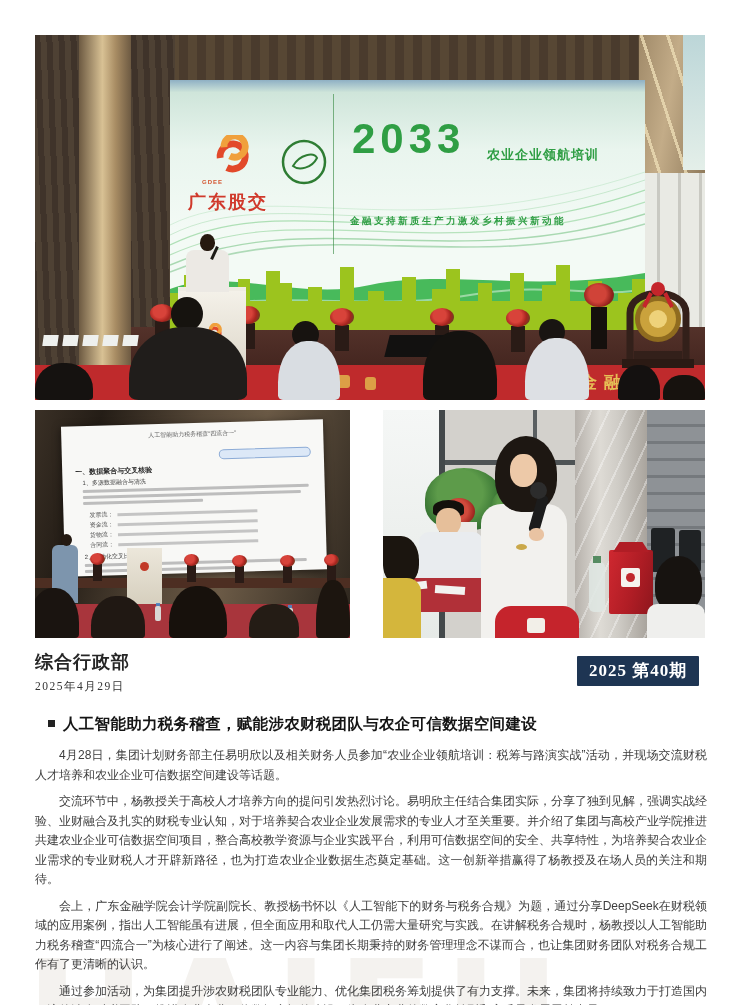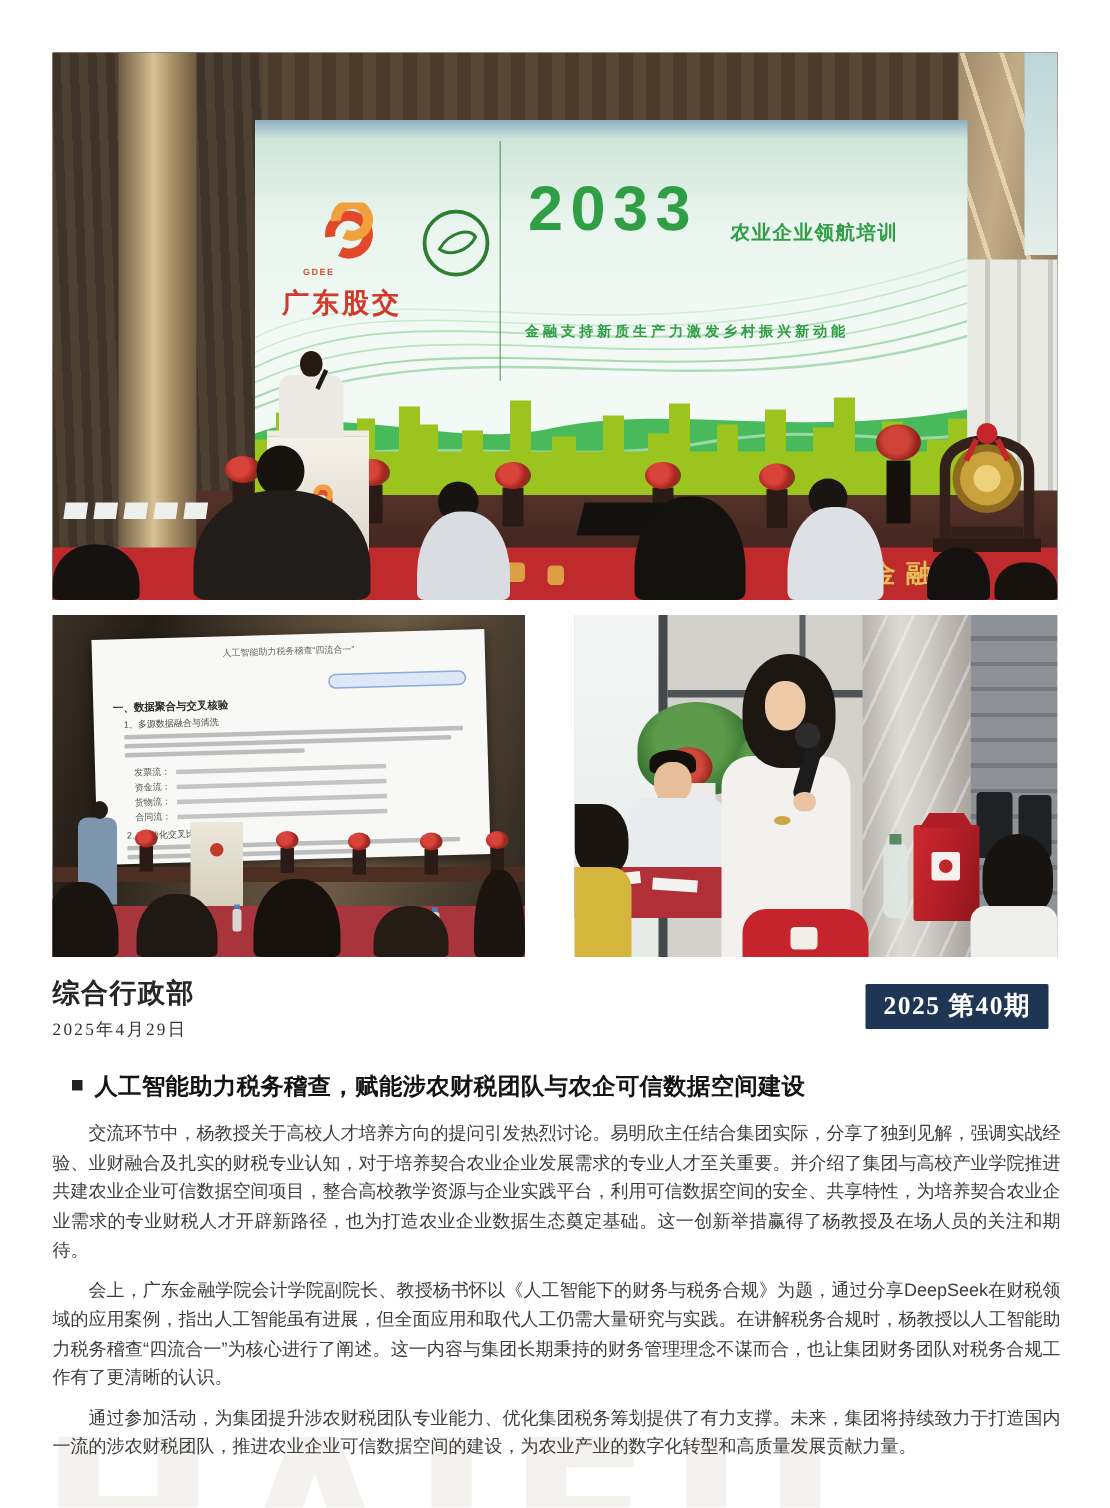--- a/index.html
+++ b/index.html
@@ -346,16 +346,17 @@
 
 <div class="dept" data-name="department-name">综合行政部</div>
 <div class="date" data-name="issue-date">2025年4月29日</div>
 <div class="badge" data-name="issue-badge">2025 第40期</div>
 
 <div class="headline" data-name="article-headline">
   <span class="sq" data-name="bullet-square-icon"></span><span data-name="headline-text">人工智能助力税务稽查，赋能涉农财税团队与农企可信数据空间建设</span>
 </div>
 
 <div class="article-body" data-name="article-body">
+  <p data-name="paragraph">4月28日，集团计划财务部主任易明欣以及相关财务人员参加“农业企业领航培训：税筹与路演实战”活动，并现场交流财税人才培养和农业企业可信数据空间建设等话题。</p>
   <p data-name="paragraph">交流环节中，杨教授关于高校人才培养方向的提问引发热烈讨论。易明欣主任结合集团实际，分享了独到见解，强调实战经验、业财融合及扎实的财税专业认知，对于培养契合农业企业发展需求的专业人才至关重要。并介绍了集团与高校产业学院推进共建农业企业可信数据空间项目，整合高校教学资源与企业实践平台，利用可信数据空间的安全、共享特性，为培养契合农业企业需求的专业财税人才开辟新路径，也为打造农业企业数据生态奠定基础。这一创新举措赢得了杨教授及在场人员的关注和期待。</p>
   <p data-name="paragraph">会上，广东金融学院会计学院副院长、教授杨书怀以《人工智能下的财务与税务合规》为题，通过分享DeepSeek在财税领域的应用案例，指出人工智能虽有进展，但全面应用和取代人工仍需大量研究与实践。在讲解税务合规时，杨教授以人工智能助力税务稽查“四流合一”为核心进行了阐述。这一内容与集团长期秉持的财务管理理念不谋而合，也让集团财务团队对税务合规工作有了更清晰的认识。</p>
   <p data-name="paragraph">通过参加活动，为集团提升涉农财税团队专业能力、优化集团税务筹划提供了有力支撑。未来，集团将持续致力于打造国内一流的涉农财税团队，推进农业企业可信数据空间的建设，为农业产业的数字化转型和高质量发展贡献力量。</p>
 </div>
 
 </body></html>

